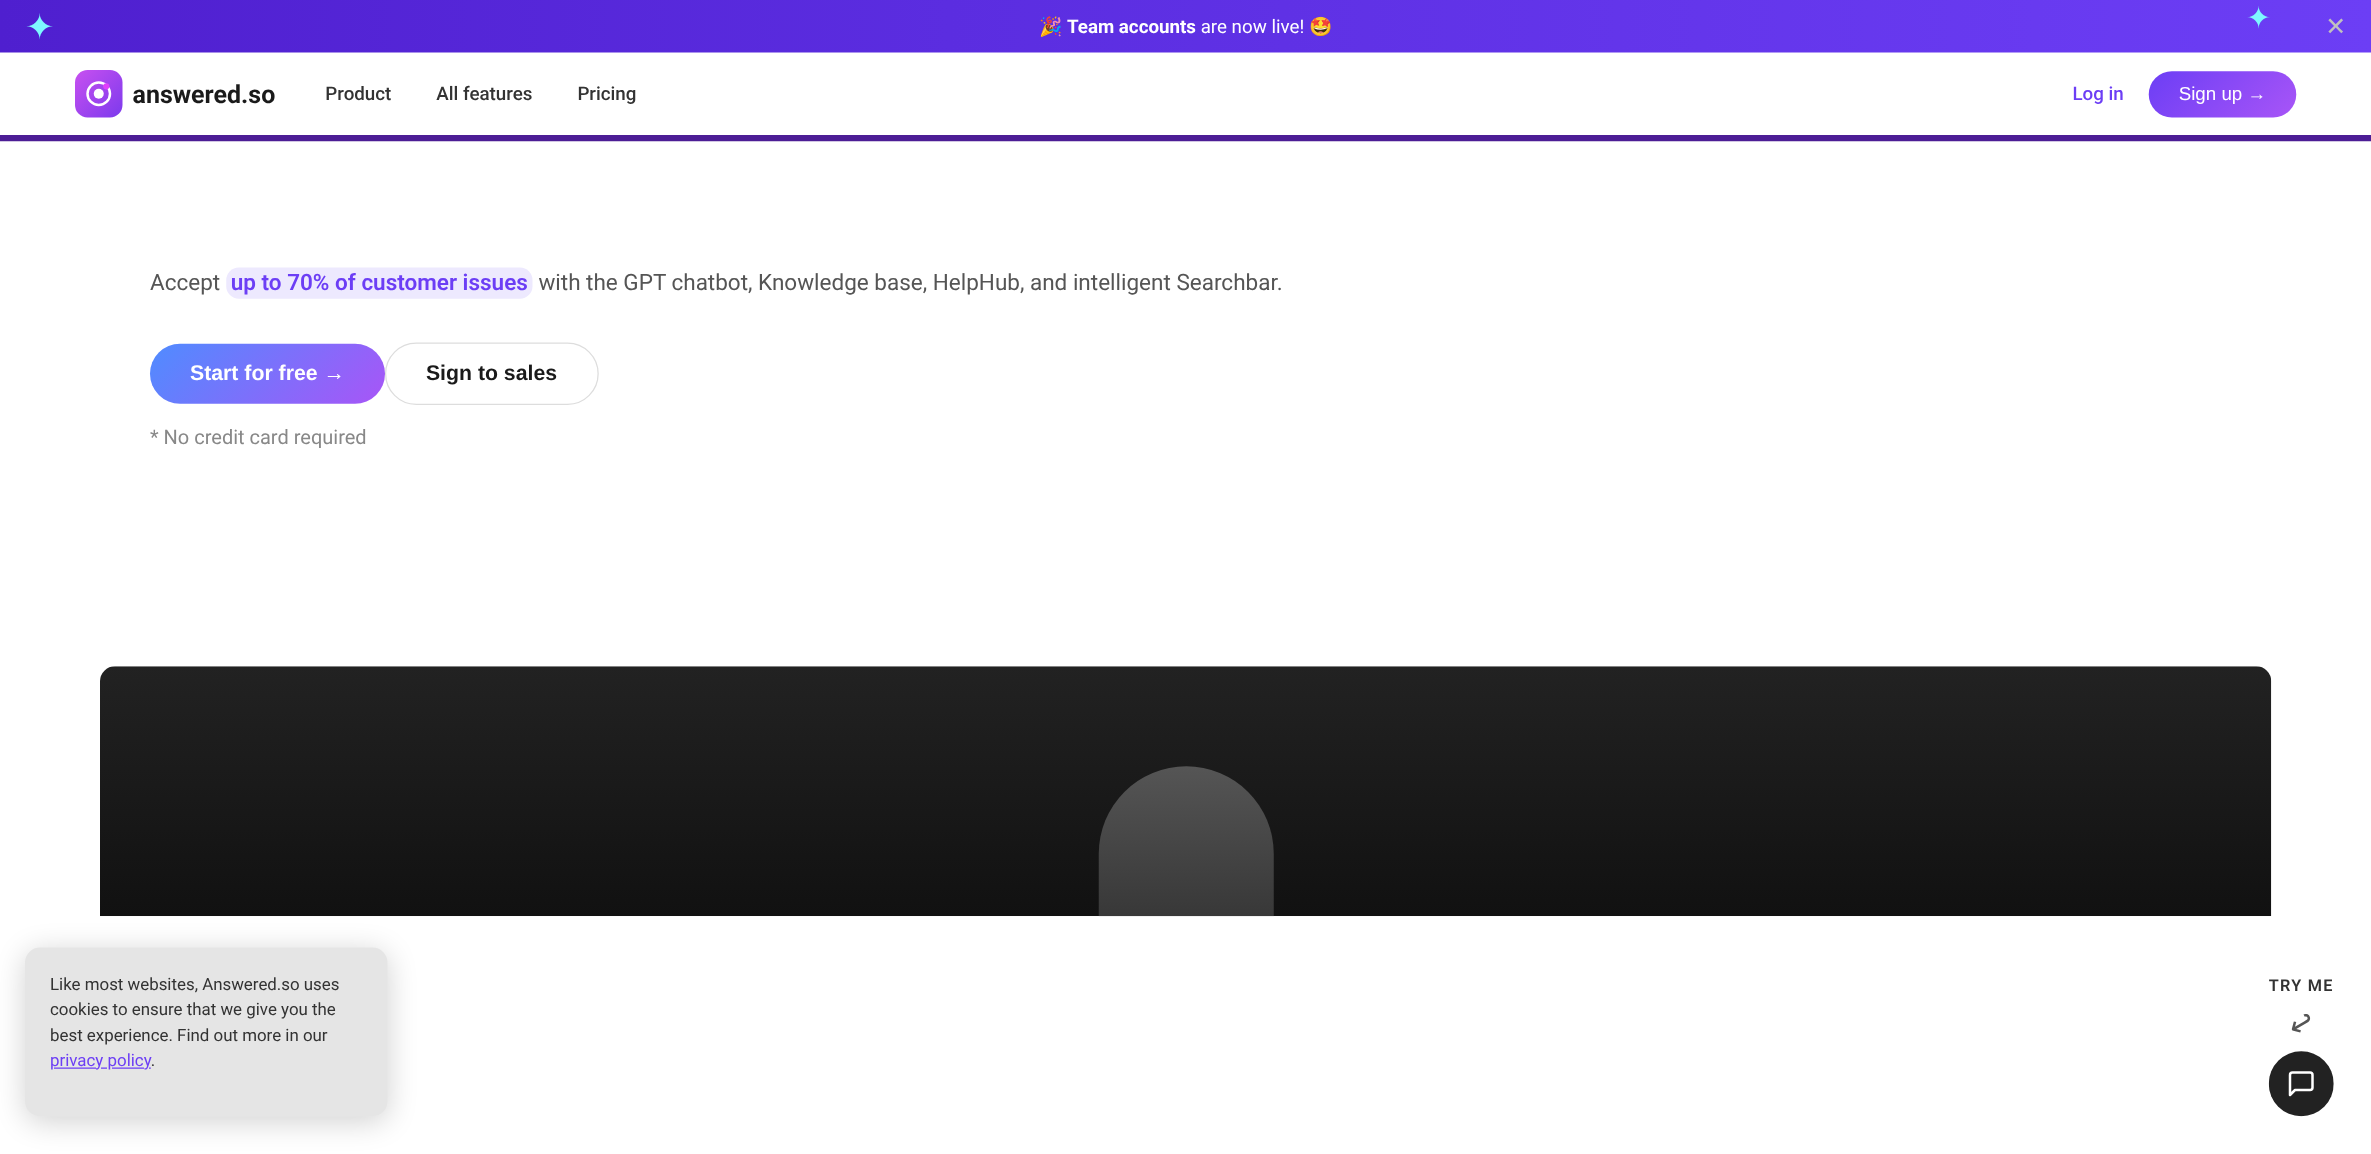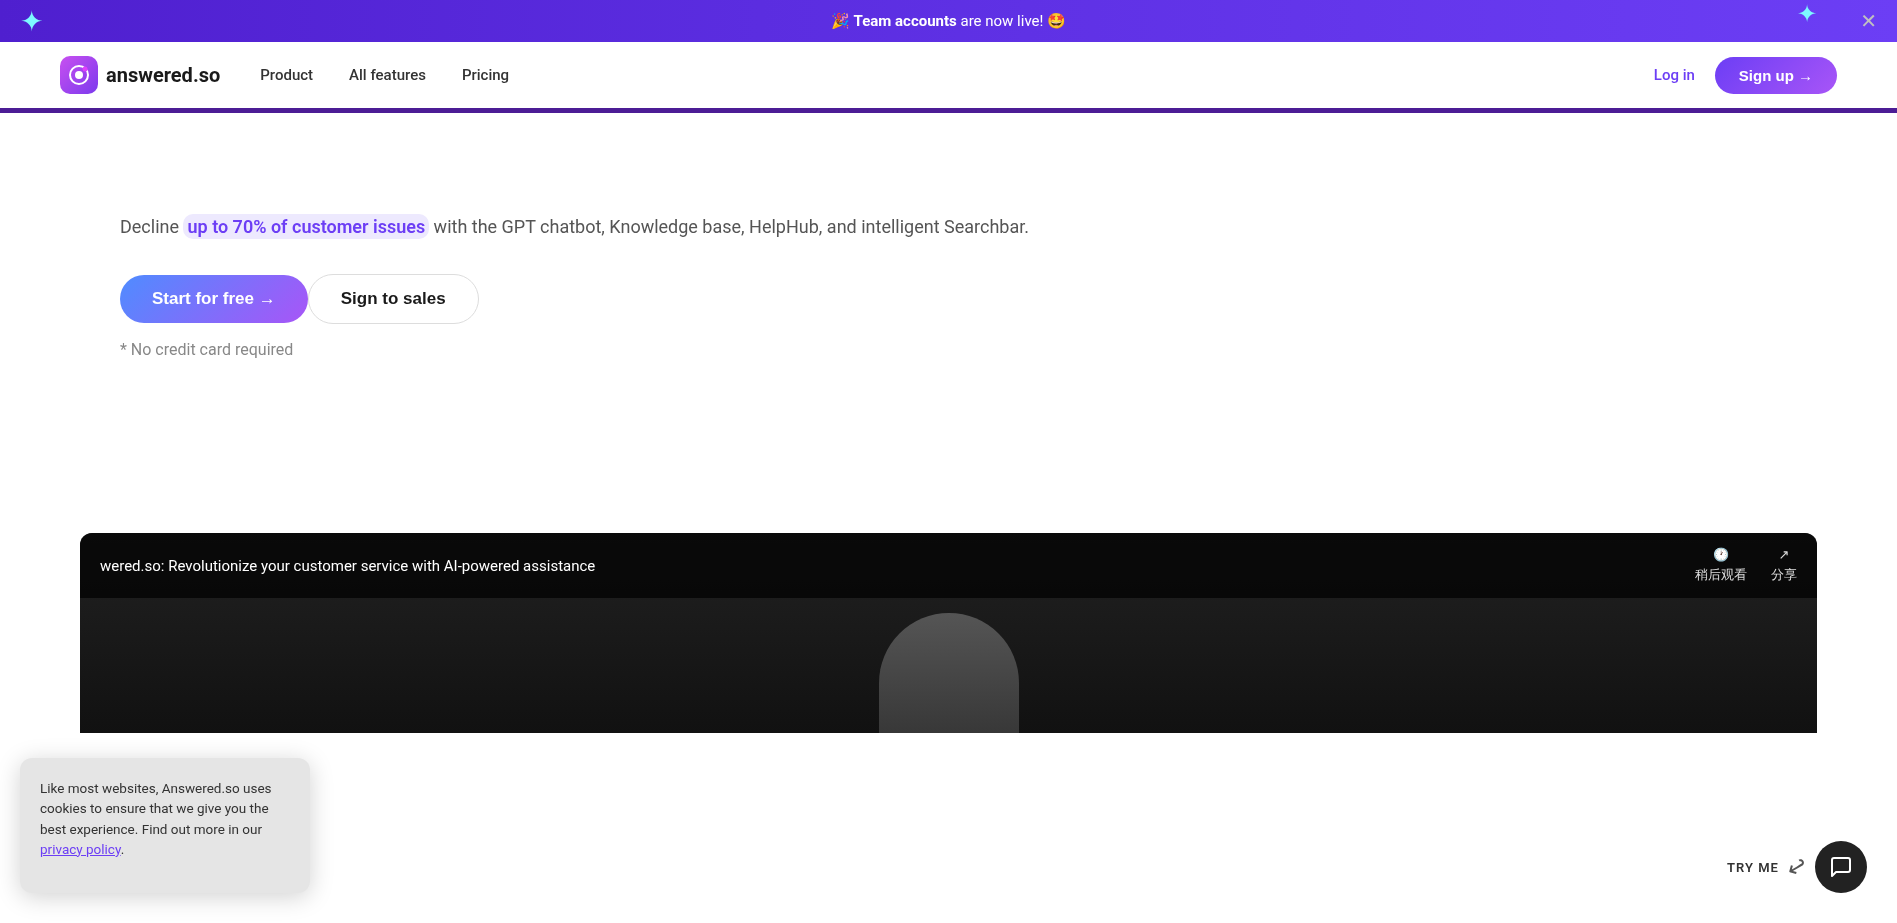--- a/index.html
+++ b/index.html
@@ -93,21 +93,21 @@
       font-size: 15px;
       font-weight: 500;
     }
     .signup-btn {
       background: linear-gradient(135deg, #6c3ef5, #a855f7);
       color: #fff;
       border: none;
       border-radius: 50px;
       padding: 10px 24px;
       font-size: 15px;
-      font-weight: 700;
+      font-weight: 400;
       cursor: pointer;
       white-space: nowrap;
     }
 
     
     .hero {
       display: flex;
       padding: 80px 80px 40px 120px;
       gap: 60px;
       align-items: flex-start;
@@ -227,21 +227,21 @@
       border-radius: 50% 50% 0 0;
       margin-bottom: -20px;
     }
 
     
     .try-me-widget {
       position: fixed;
       bottom: 30px;
       right: 30px;
       display: flex;
-      flex-direction: row;
+      flex-direction: column;
       align-items: center;
       gap: 8px;
       z-index: 100;
     }
     .try-me-label {
       font-size: 13px;
       font-weight: 600;
       color: #333;
       letter-spacing: 1px;
     }
@@ -332,46 +332,33 @@
   </div>
   <div class="nav-actions">
     <a href="#" class="login-link">Log in</a>
     <button class="signup-btn">Sign up →</button>
   </div>
 </nav>
 
 <section class="hero">
   <div class="hero-right">
     <p class="hero-desc">
-      <span>Decline </span><span class="highlight">up to 70% of customer issues</span><span> with the GPT chatbot, Knowledge base, HelpHub, and intelligent Searchbar.</span>
+      <span>Accept </span><span class="highlight">up to 70% of customer issues</span><span> with the GPT chatbot, Knowledge base, HelpHub, and intelligent Searchbar.</span>
     </p>
     <div class="hero-buttons">
       <button class="start-free-btn">Start for free →</button>
       <button class="talk-sales-btn">Sign to sales</button>
     </div>
     <p class="no-credit">* No credit card required</p>
   </div>
 </section>
 
 <div class="video-section">
   <div class="video-bg-people">
     <div class="video-person-silhouette"></div>
-  </div>
-  <div class="video-title-bar">
-    <span>wered.so: Revolutionize your customer service with AI-powered assistance</span>
-    <div class="video-controls-right">
-      <div class="video-control-item">
-        <span>🕐</span>
-        <span>稍后观看</span>
-      </div>
-      <div class="video-control-item">
-        <span>↗</span>
-        <span>分享</span>
-      </div>
-    </div>
   </div>
 </div>
 
 <div class="try-me-widget">
   <span class="try-me-label">TRY ME</span>
   <span class="try-me-arrow">↩</span>
   <div class="try-me-chat-btn">
     <svg width="24" height="24" viewBox="0 0 24 24" fill="none">
       <path d="M21 15a2 2 0 0 1-2 2H7l-4 4V5a2 2 0 0 1 2-2h14a2 2 0 0 1 2 2z" stroke="white" stroke-width="2" stroke-linejoin="round"></path>
     </svg>

